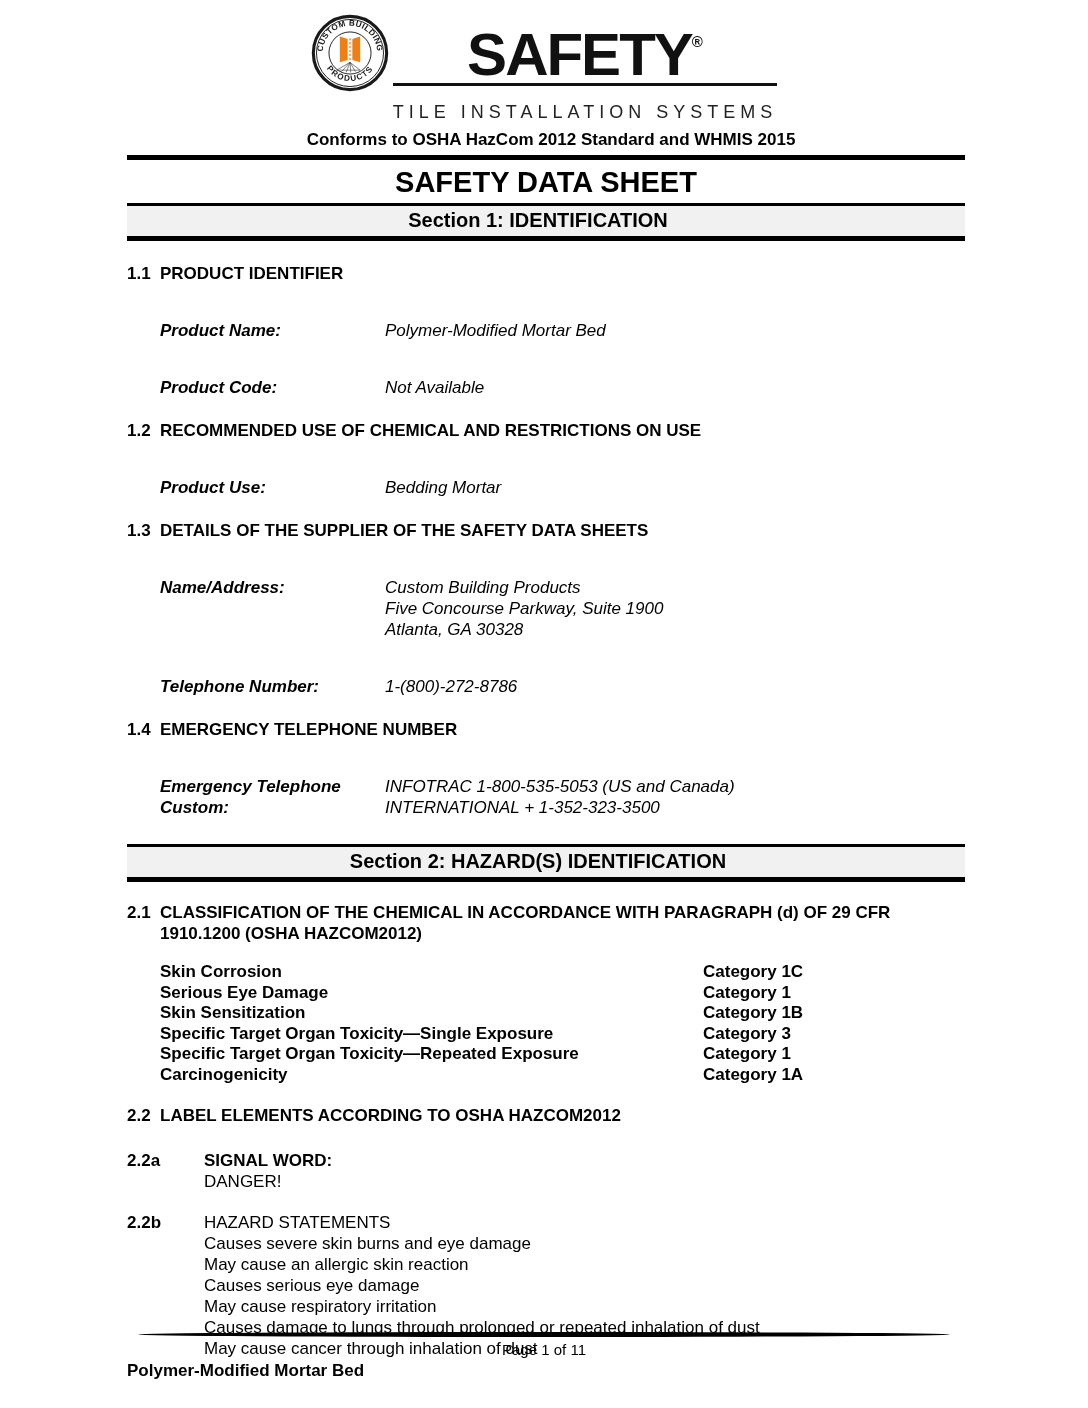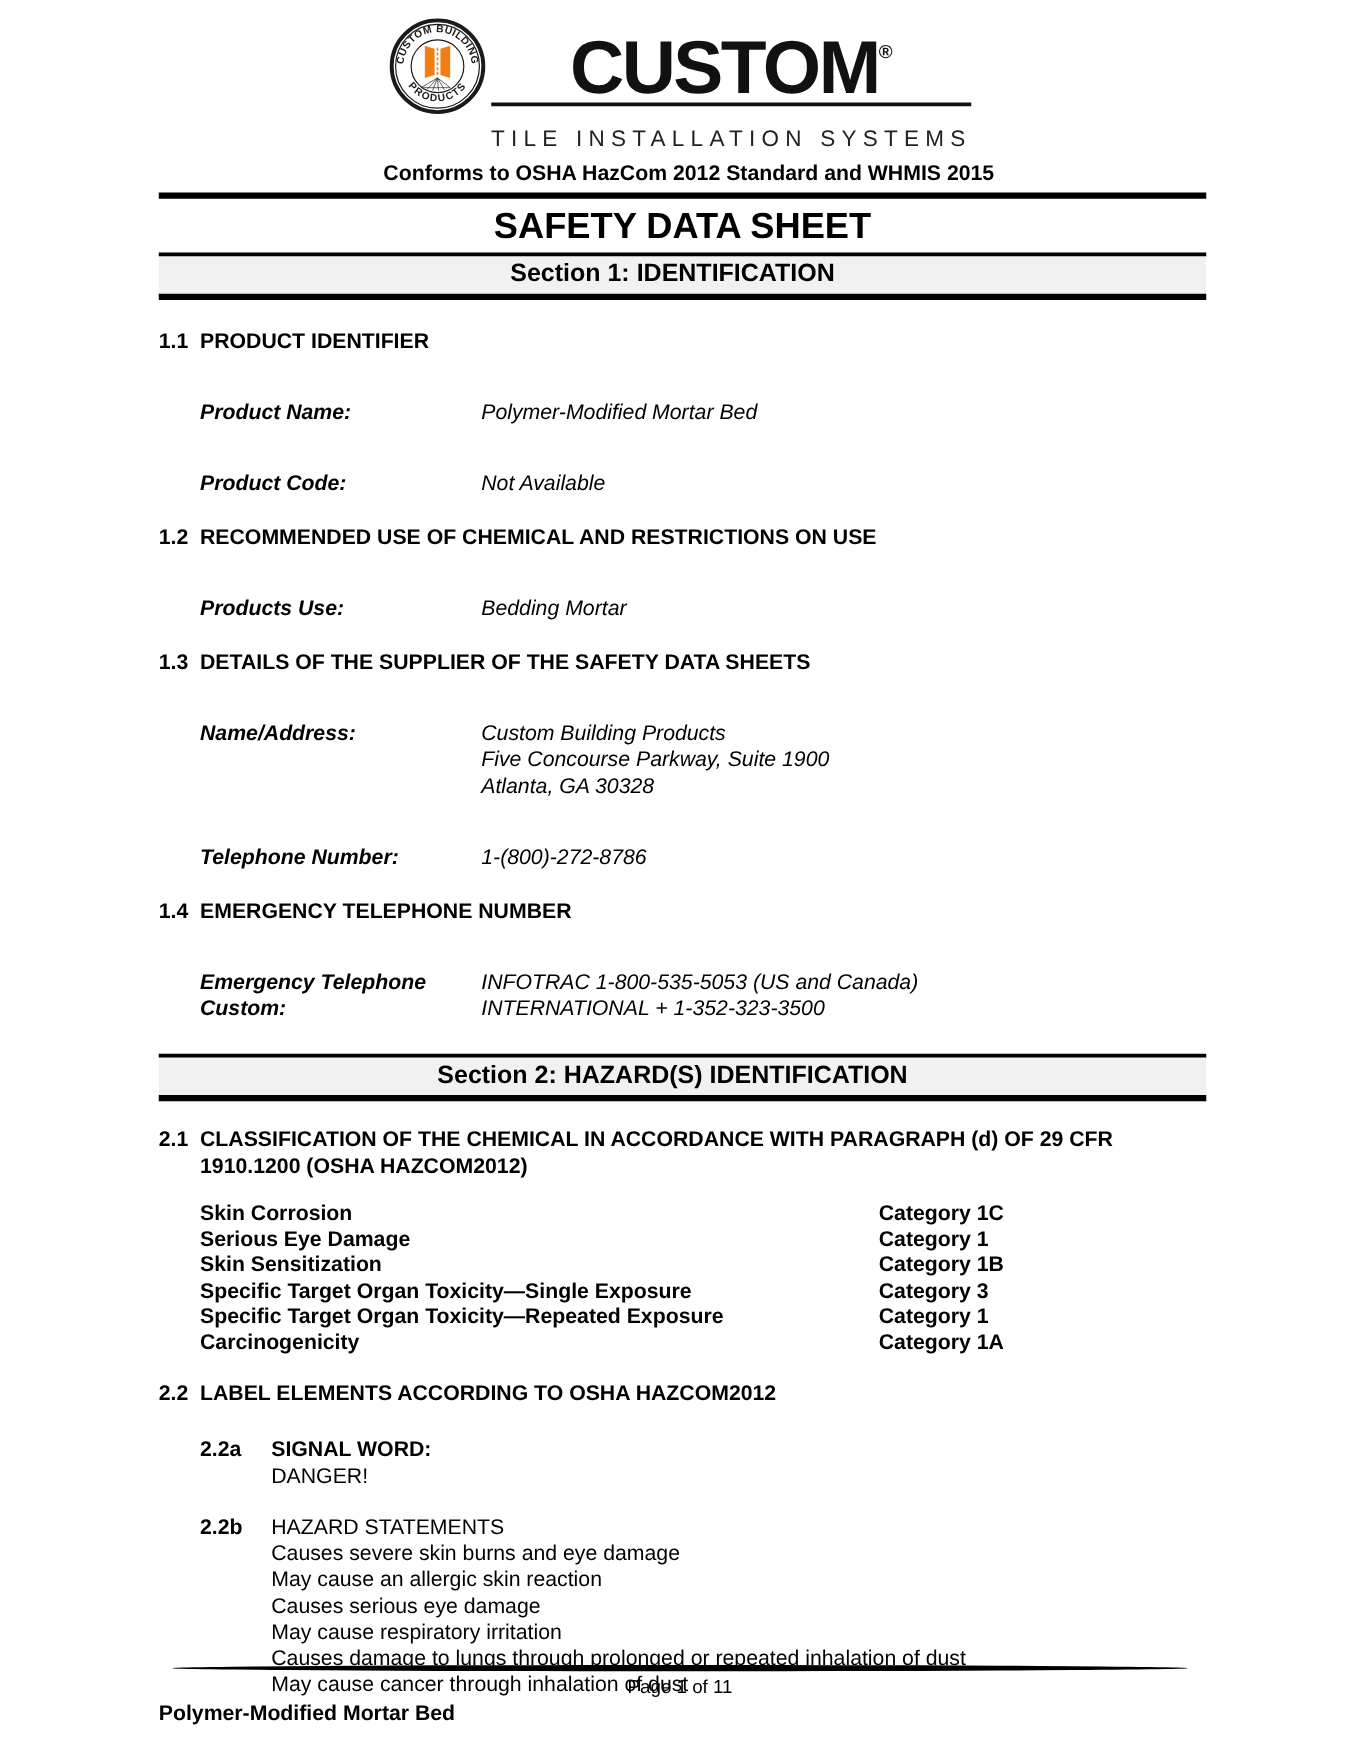--- a/index.html
+++ b/index.html
@@ -60,21 +60,21 @@
   .h-text.narrow { max-width: 780px; }
 
   .f-row { display: flex; font-size: 17px; line-height: 21px; margin-top: 36px; margin-left: 33px; font-style: italic; }
   .f-label { width: 225px; flex: none; font-weight: bold; }
   .f-value {}
 
   .c-list { margin-top: 18px; }
   .c-row { display: flex; font-size: 17px; font-weight: bold; line-height: 20.5px; margin-left: 33px; }
   .c-hazard { width: 543px; flex: none; }
 
-  .sub-block { display: flex; font-size: 17px; line-height: 21px; margin-left: 33px; margin-top: 24px; }
+  .sub-block { display: flex; font-size: 17px; line-height: 21px; margin-top: 24px; gap: 20px; }
   .sub-num { width: 57px; flex: none; font-weight: bold; }
   .sub-title { font-weight: bold; }
   .sub-value { font-weight: normal; }
   .statements div { font-weight: normal; }
 
   
   .footer { position: absolute; left: 0; right: 0; top: 1332px; }
   .footer-line { margin: 0 138px; height: 5px; background: #000; border-radius: 50%; }
   .footer-page { text-align: center; font-size: 15px; margin-top: 4px; }
   .footer-product { font-weight: bold; font-size: 17px; margin: 3px 0 0 127px; }
@@ -108,21 +108,21 @@
           <line x1="50" y1="62" x2="39" y2="74"></line>
           <line x1="50" y1="62" x2="45" y2="75"></line>
           <line x1="50" y1="62" x2="51" y2="75"></line>
           <line x1="50" y1="62" x2="57" y2="74"></line>
           <line x1="50" y1="62" x2="63" y2="72"></line>
           <line x1="33" y1="72" x2="63" y2="72"></line>
         </g>
       </g>
     </svg>
     <div class="brand-col">
-      <div class="brand"><span>CUSTOM</span><span class="reg">®</span></div>
+      <div class="brand"><span>SAFETY</span><span class="reg">®</span></div>
       <div class="tagline">TILE INSTALLATION SYSTEMS</div>
     </div>
   </div>
 
   <div class="conformance">Conforms to OSHA HazCom 2012 Standard and WHMIS 2015</div>
 
   <div class="content">
     <div class="rule-thick"></div>
     <div class="doc-title">SAFETY DATA SHEET</div>
 
@@ -142,21 +142,21 @@
       <span class="f-label">Product Code:</span>
       <span class="f-value">Not Available</span>
     </div>
 
     <div class="h-row">
       <span class="h-num">1.2</span>
       <span class="h-text">RECOMMENDED USE OF CHEMICAL AND RESTRICTIONS ON USE</span>
     </div>
 
     <div class="f-row">
-      <span class="f-label">Products Use:</span>
+      <span class="f-label">Product Use:</span>
       <span class="f-value">Bedding Mortar</span>
     </div>
 
     <div class="h-row">
       <span class="h-num">1.3</span>
       <span class="h-text">DETAILS OF THE SUPPLIER OF THE SAFETY DATA SHEETS</span>
     </div>
 
     <div class="f-row">
       <span class="f-label">Name/Address:</span>

